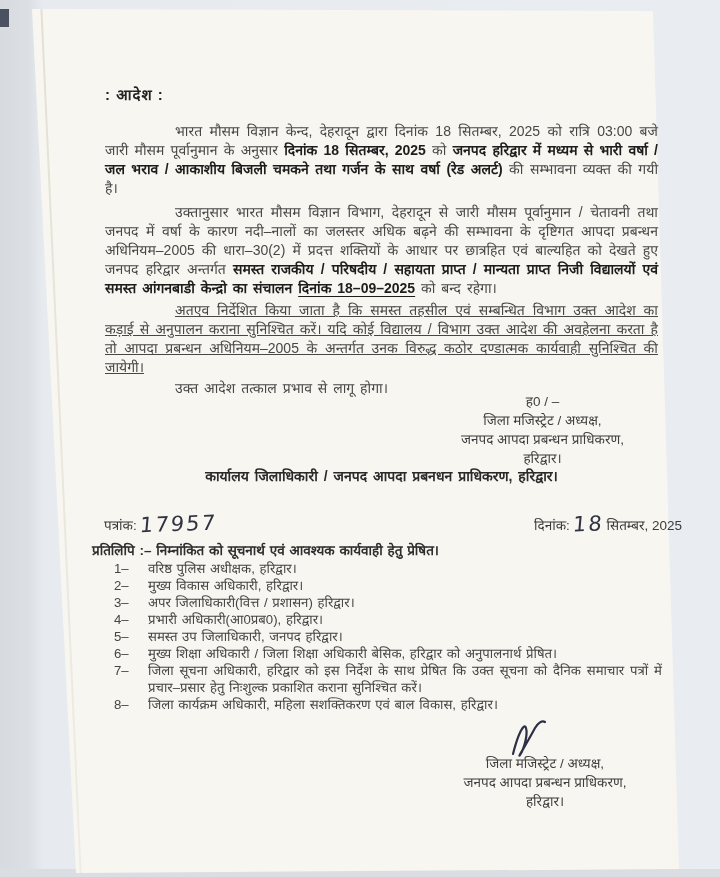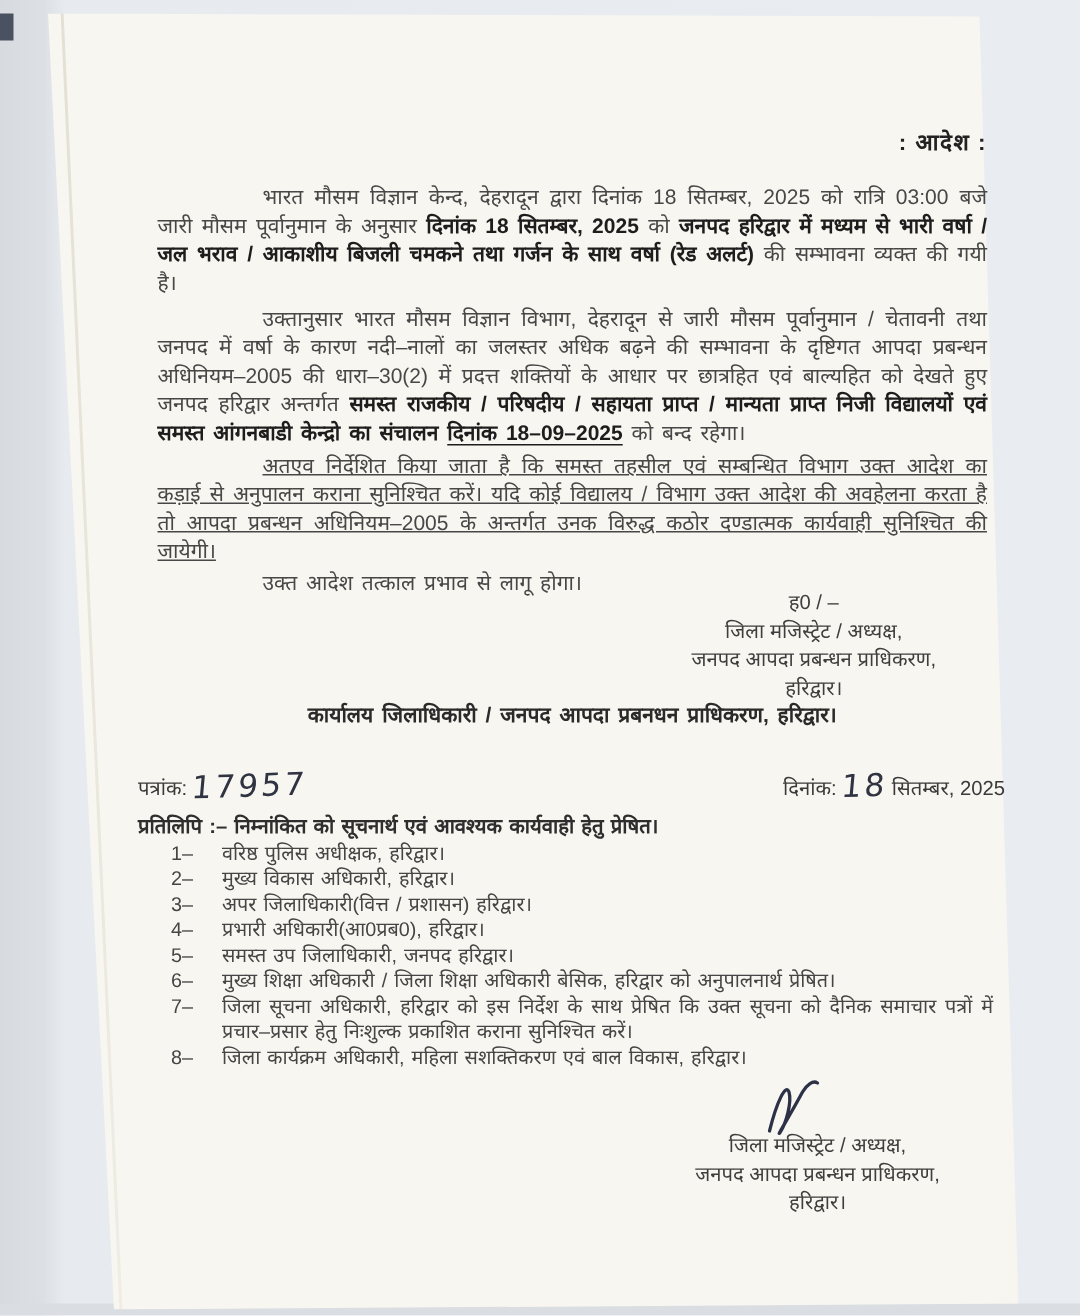--- a/index.html
+++ b/index.html
@@ -27,21 +27,21 @@
   .paper-inner-edge {
     position:absolute; top:0; bottom:0; left:40px; width:2px;
     background:linear-gradient(180deg, rgba(190,182,160,.35), rgba(190,182,160,.15));
     transform:rotate(-2.6deg); transform-origin:top left;
   }
   .b    { font-weight:700; color:#1d1d1d; }
   .u    { text-decoration:underline; text-underline-offset:3px; }
 
   .doc-title {
     position:absolute; left:105px; width:553px; top:84px;
-    text-align:right; font-size:15px; font-weight:700; color:#222;
+    text-align:left; font-size:15px; font-weight:700; color:#222;
     letter-spacing:1px;
   }
   .para {
     position:absolute; left:105px; width:553px;
     font-size:14px; line-height:19px; text-align:justify;
     color:#474747; word-spacing:2px;
   }
   .para.indent { text-indent:70px; }
   #para1 { top:122px; }
   #para2 { top:203px; }
@@ -53,21 +53,21 @@
     text-align:center; font-size:13.5px; line-height:19px; color:#3e3e3e;
   }
   .sign-top .name { font-weight:700; color:#1d1d1d; font-size:14px; }
 
   .office-line {
     position:absolute; left:105px; width:553px; top:466px;
     text-align:center; font-size:14px; font-weight:700; color:#2a2a2a;
     word-spacing:2px;
   }
   .ref-row {
-    position:absolute; left:92px; width:578px; top:514px;
+    position:absolute; left:104px; width:578px; top:514px;
     display:flex; justify-content:space-between; align-items:flex-end;
     font-size:13.5px; color:#3a3a3a;
   }
   .ref-left, .ref-right { display:flex; align-items:flex-end; gap:3px; }
   .handwritten {
     display:inline-block;
     font-family:"DejaVu Sans",sans-serif;
     font-size:21px; line-height:20px; font-weight:500;
     color:#2f3342; letter-spacing:2px;
     transform:skewX(-7deg) rotate(-2deg);

